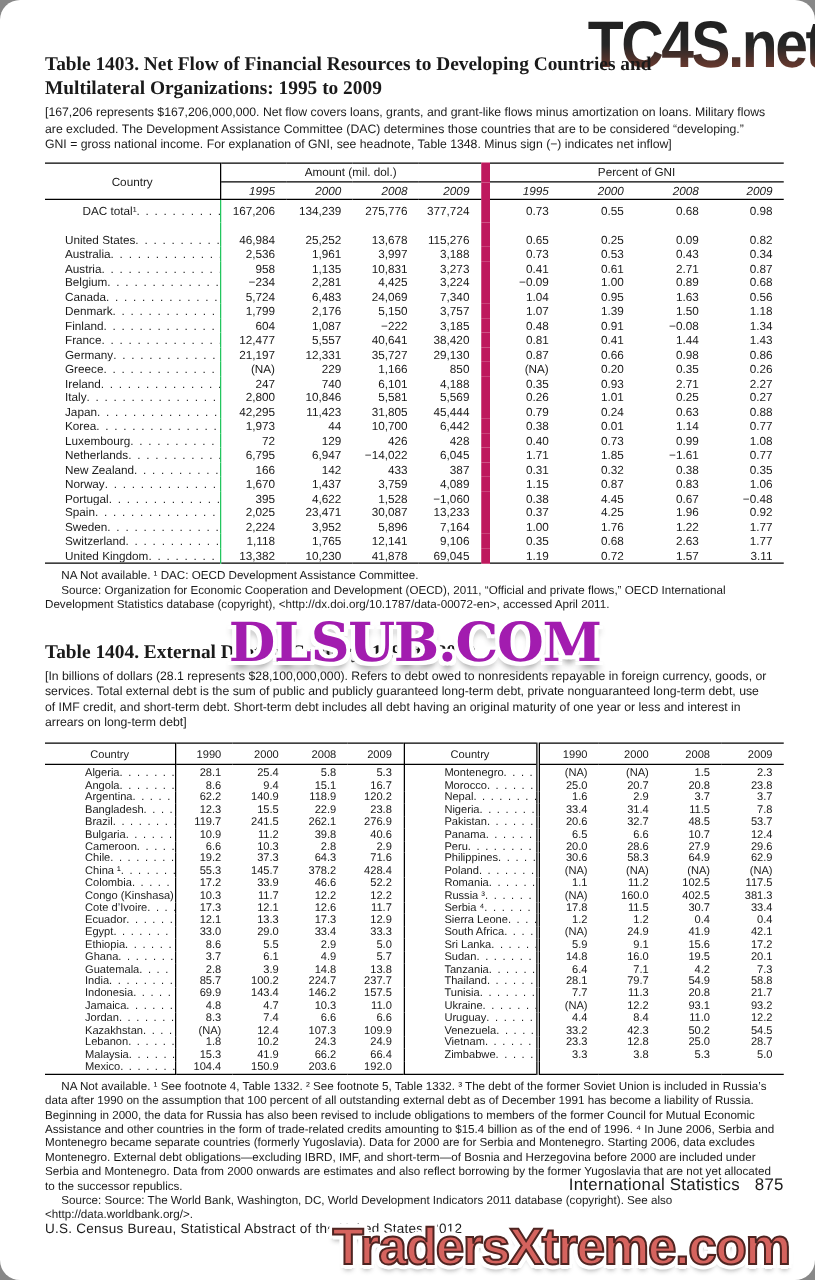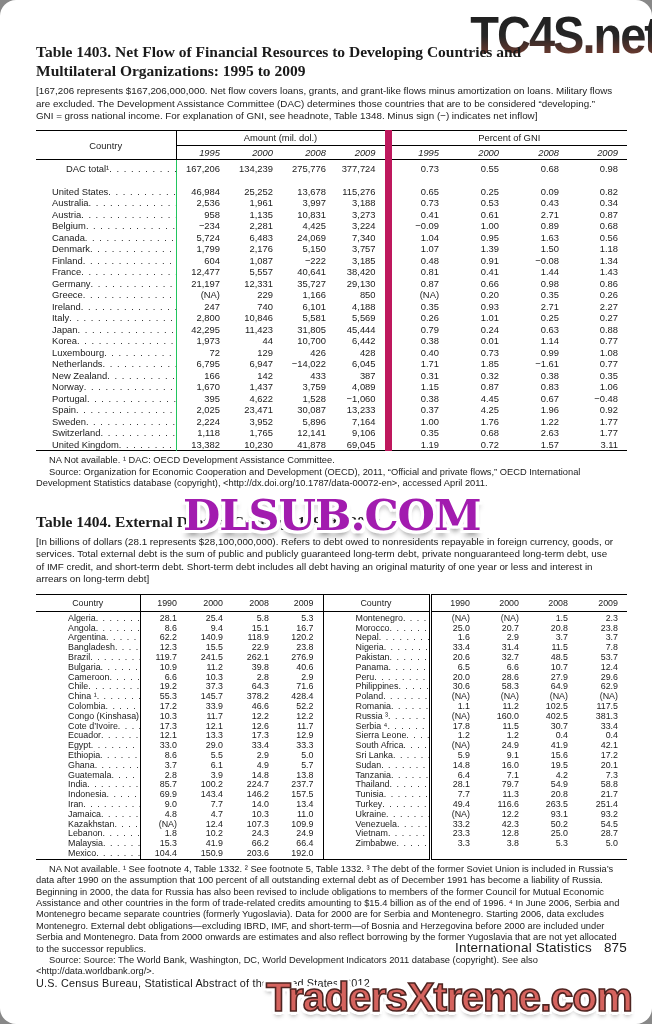--- a/index.html
+++ b/index.html
@@ -959,60 +959,60 @@
               </div>
             </td>
             <td class="num">7.7</td>
             <td class="num">11.3</td>
             <td class="num">20.8</td>
             <td class="num">21.7</td>
           </tr>
           <tr>
             <td class="stub vr1">
               <div class="cname">
-                <span class="nm">Iran</span>
-                <span class="dots"></span>
-              </div>
-            </td>
-            <td class="num">9.0</td>
-            <td class="num">7.7</td>
-            <td class="num">14.0</td>
-            <td class="num vr1">13.4</td>
-            <td class="stub vr2">
-              <div class="cname">
-                <span class="nm">Turkey</span>
-                <span class="dots"></span>
-              </div>
-            </td>
-            <td class="num">49.4</td>
-            <td class="num">116.6</td>
-            <td class="num">263.5</td>
-            <td class="num">251.4</td>
-          </tr>
-          <tr>
-            <td class="stub vr1">
-              <div class="cname">
                 <span class="nm">Jamaica</span>
                 <span class="dots"></span>
               </div>
             </td>
             <td class="num">4.8</td>
             <td class="num">4.7</td>
             <td class="num">10.3</td>
             <td class="num vr1">11.0</td>
             <td class="stub vr2">
               <div class="cname">
                 <span class="nm">Ukraine</span>
                 <span class="dots"></span>
               </div>
             </td>
             <td class="num">(NA)</td>
             <td class="num">12.2</td>
             <td class="num">93.1</td>
             <td class="num">93.2</td>
+          </tr>
+          <tr>
+            <td class="stub vr1">
+              <div class="cname">
+                <span class="nm">Jordan</span>
+                <span class="dots"></span>
+              </div>
+            </td>
+            <td class="num">8.3</td>
+            <td class="num">7.4</td>
+            <td class="num">6.6</td>
+            <td class="num vr1">6.6</td>
+            <td class="stub vr2">
+              <div class="cname">
+                <span class="nm">Uruguay</span>
+                <span class="dots"></span>
+              </div>
+            </td>
+            <td class="num">4.4</td>
+            <td class="num">8.4</td>
+            <td class="num">11.0</td>
+            <td class="num">12.2</td>
           </tr>
           <tr>
             <td class="stub vr1">
               <div class="cname">
                 <span class="nm">Kazakhstan</span>
                 <span class="dots"></span>
               </div>
             </td>
             <td class="num">(NA)</td>
             <td class="num">12.4</td>

